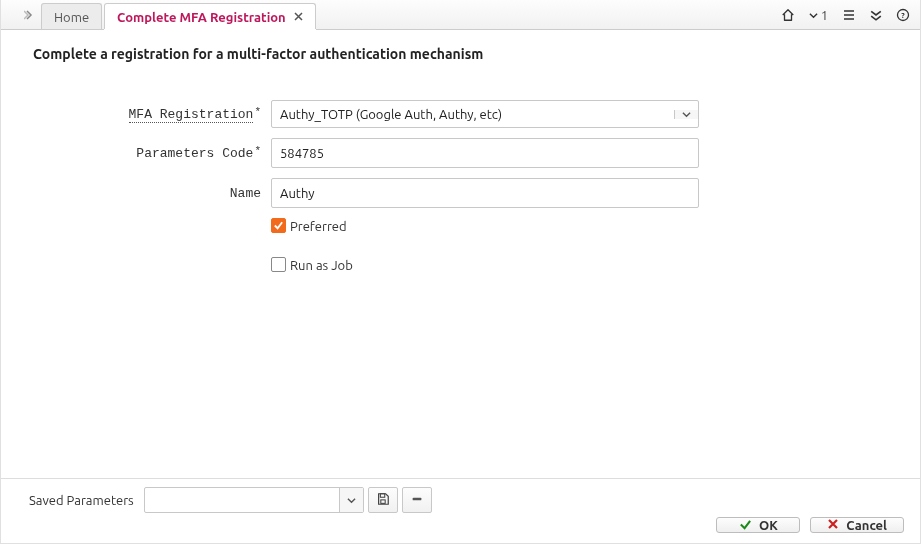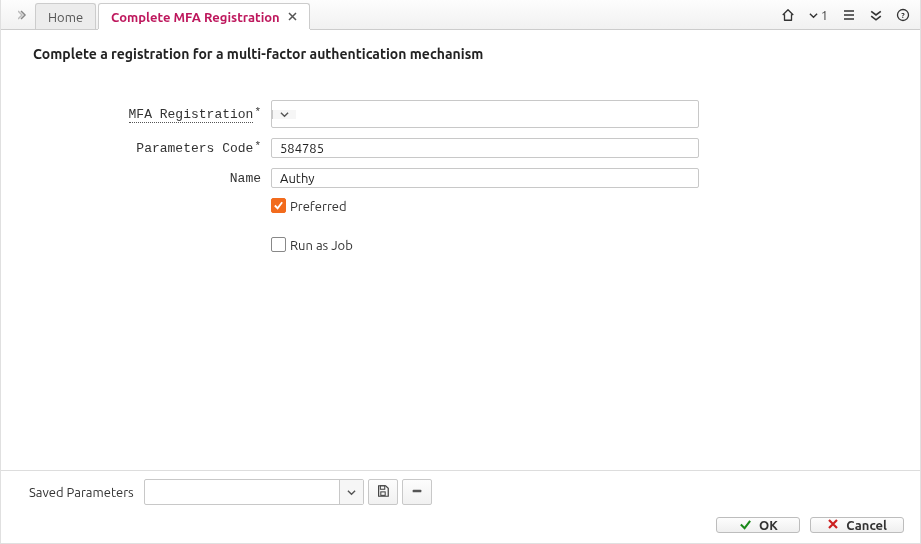--- a/index.html
+++ b/index.html
@@ -19,21 +19,21 @@
     height: 100%;
     border: 1px solid #e0e0e0;
     border-top: none;
   }
   .tabbar {
     display: flex;
     align-items: flex-end;
     height: 30px;
     background: linear-gradient(#fdfdfd,#f1f1f1);
     border-bottom: 1px solid #ccc;
-    padding-left: 14px;
+    padding-left: 20px;
   }
   .tabbar .expand-grip {
     width: 16px; height: 28px;
     display: flex; align-items: center; justify-content: center;
     color: #888;
     cursor: pointer;
     margin-right: 4px;
   }
   .tabbar .tab {
     height: 26px;
@@ -116,39 +116,39 @@
     font-size: 13px;
     color: #222;
   }
   .combo { width: 428px; display:flex; padding:0; }
   .combo .combo-text { flex:1; padding:0 8px; display:flex; align-items:center; }
   .combo .combo-btn {
      width: 24px; border-left: 1px solid #c8c8c8;
      display:flex; align-items:center; justify-content:center;
      background: #f6f6f6;
   }
-  input.txt { width: 428px; height:20px; border:1px solid #c8c8c8; border-radius:2px; padding:0 8px; font-size:13px; color:#222; font-family:inherit; }
+  input.txt { width: 428px; height:30px; border:1px solid #c8c8c8; border-radius:2px; padding:0 8px; font-size:13px; color:#222; font-family:inherit; }
 
   .check-row { display:flex; align-items:center; gap:4px; margin-left: 238px; margin-bottom: 8px; }
   .check-row.gap { margin-top: 24px; }
   .chk {
     width:15px; height:15px; border:1px solid #888; border-radius:2px;
     display:flex; align-items:center; justify-content:center;
     background:#fff;
   }
   .chk.checked { background:#f26b1d; border-color:#f26b1d; }
   .chk.checked svg { stroke:#fff; }
 
   .spacer { flex:1; }
 
   .bottom {
     border-top: 1px solid #ddd;
     padding: 8px 10px 10px 28px;
   }
-  .saved-row { display:flex; align-items:center; gap:4px; margin-bottom:12px;}
+  .saved-row { display:flex; align-items:center; gap:4px; margin-bottom:4px;}
   .saved-row .sp-label { margin-right: 6px; }
   .saved-row .sp-combo { width: 220px; display:flex; height:26px; border:1px solid #c8c8c8; border-radius:2px; background:#fff; }
   .saved-row .sp-combo .sp-text { flex:1; }
   .saved-row .sp-combo .sp-btn { width:24px; border-left:1px solid #c8c8c8; display:flex;align-items:center;justify-content:center; background:#f6f6f6;}
   .icon-btn {
     width:30px; height:26px;
     border:1px solid #c8c8c8; border-radius:2px;
     background: linear-gradient(#fdfdfd,#f1f1f1);
     display:flex; align-items:center; justify-content:center;
     cursor:pointer;
@@ -233,20 +233,21 @@
     <div class="page-title">Complete a registration for a multi-factor authentication mechanism</div>
 
     <div class="form">
 
       <div class="form-row">
         <div class="label">
           <span class="ul">MFA Registration</span><span class="req">*</span>
         </div>
         <div class="field">
           <div class="input-like combo">
+            <div class="combo-text">Authy_TOTP (Google Auth, Authy, etc)</div>
             <div class="combo-btn">
               <svg width="9" height="9" viewBox="0 0 10 10">
                   <path d="M1 3 L5 7 L9 3" fill="none" stroke="#555" stroke-width="1.5"></path>
                 </svg>
             </div>
           </div>
         </div>
       </div>
 
       <div class="form-row">

